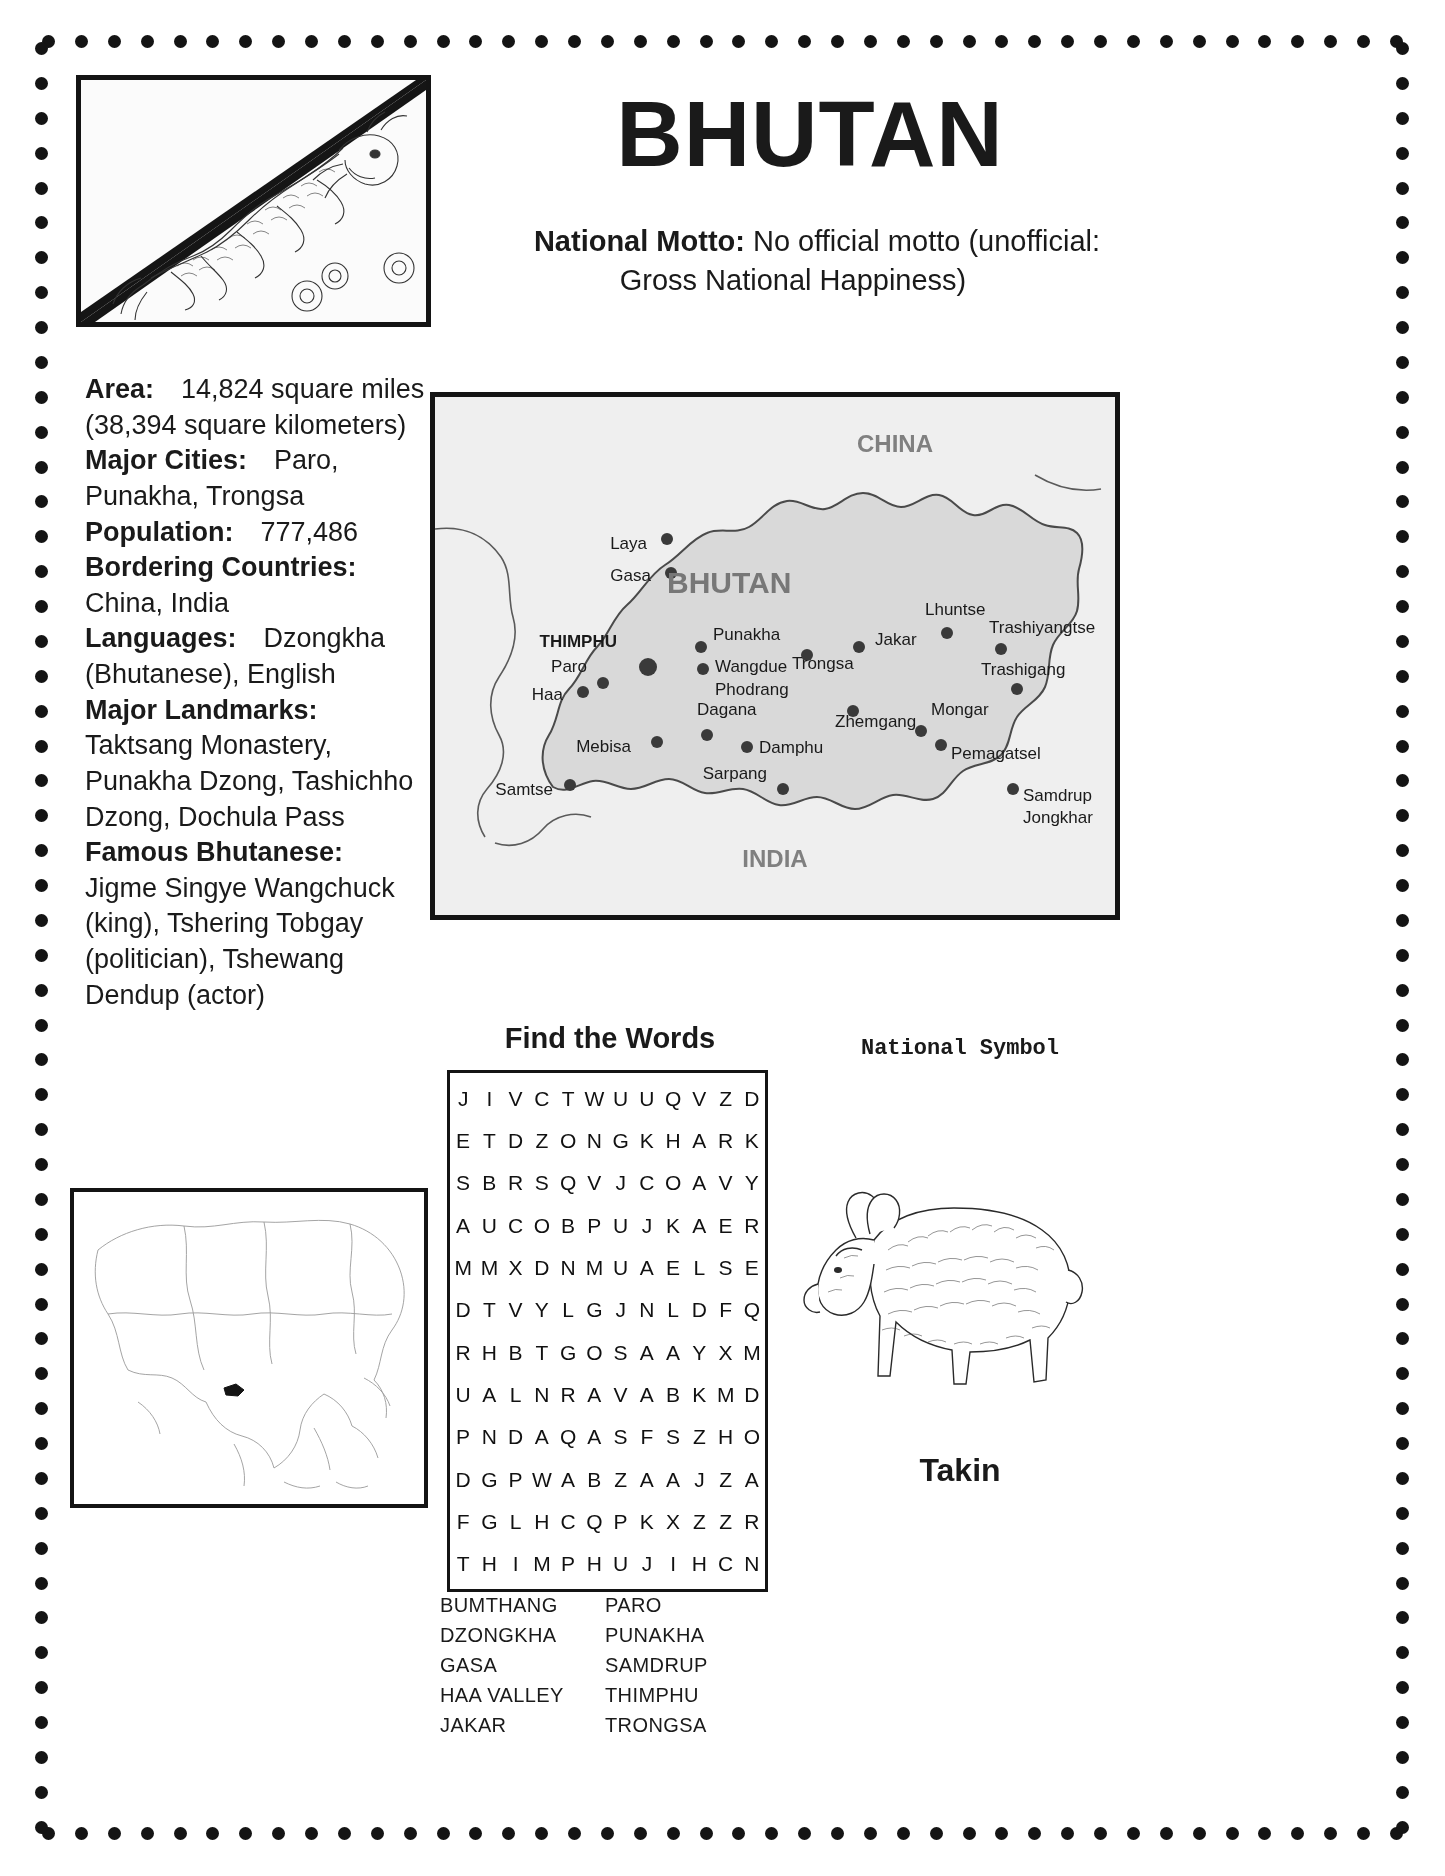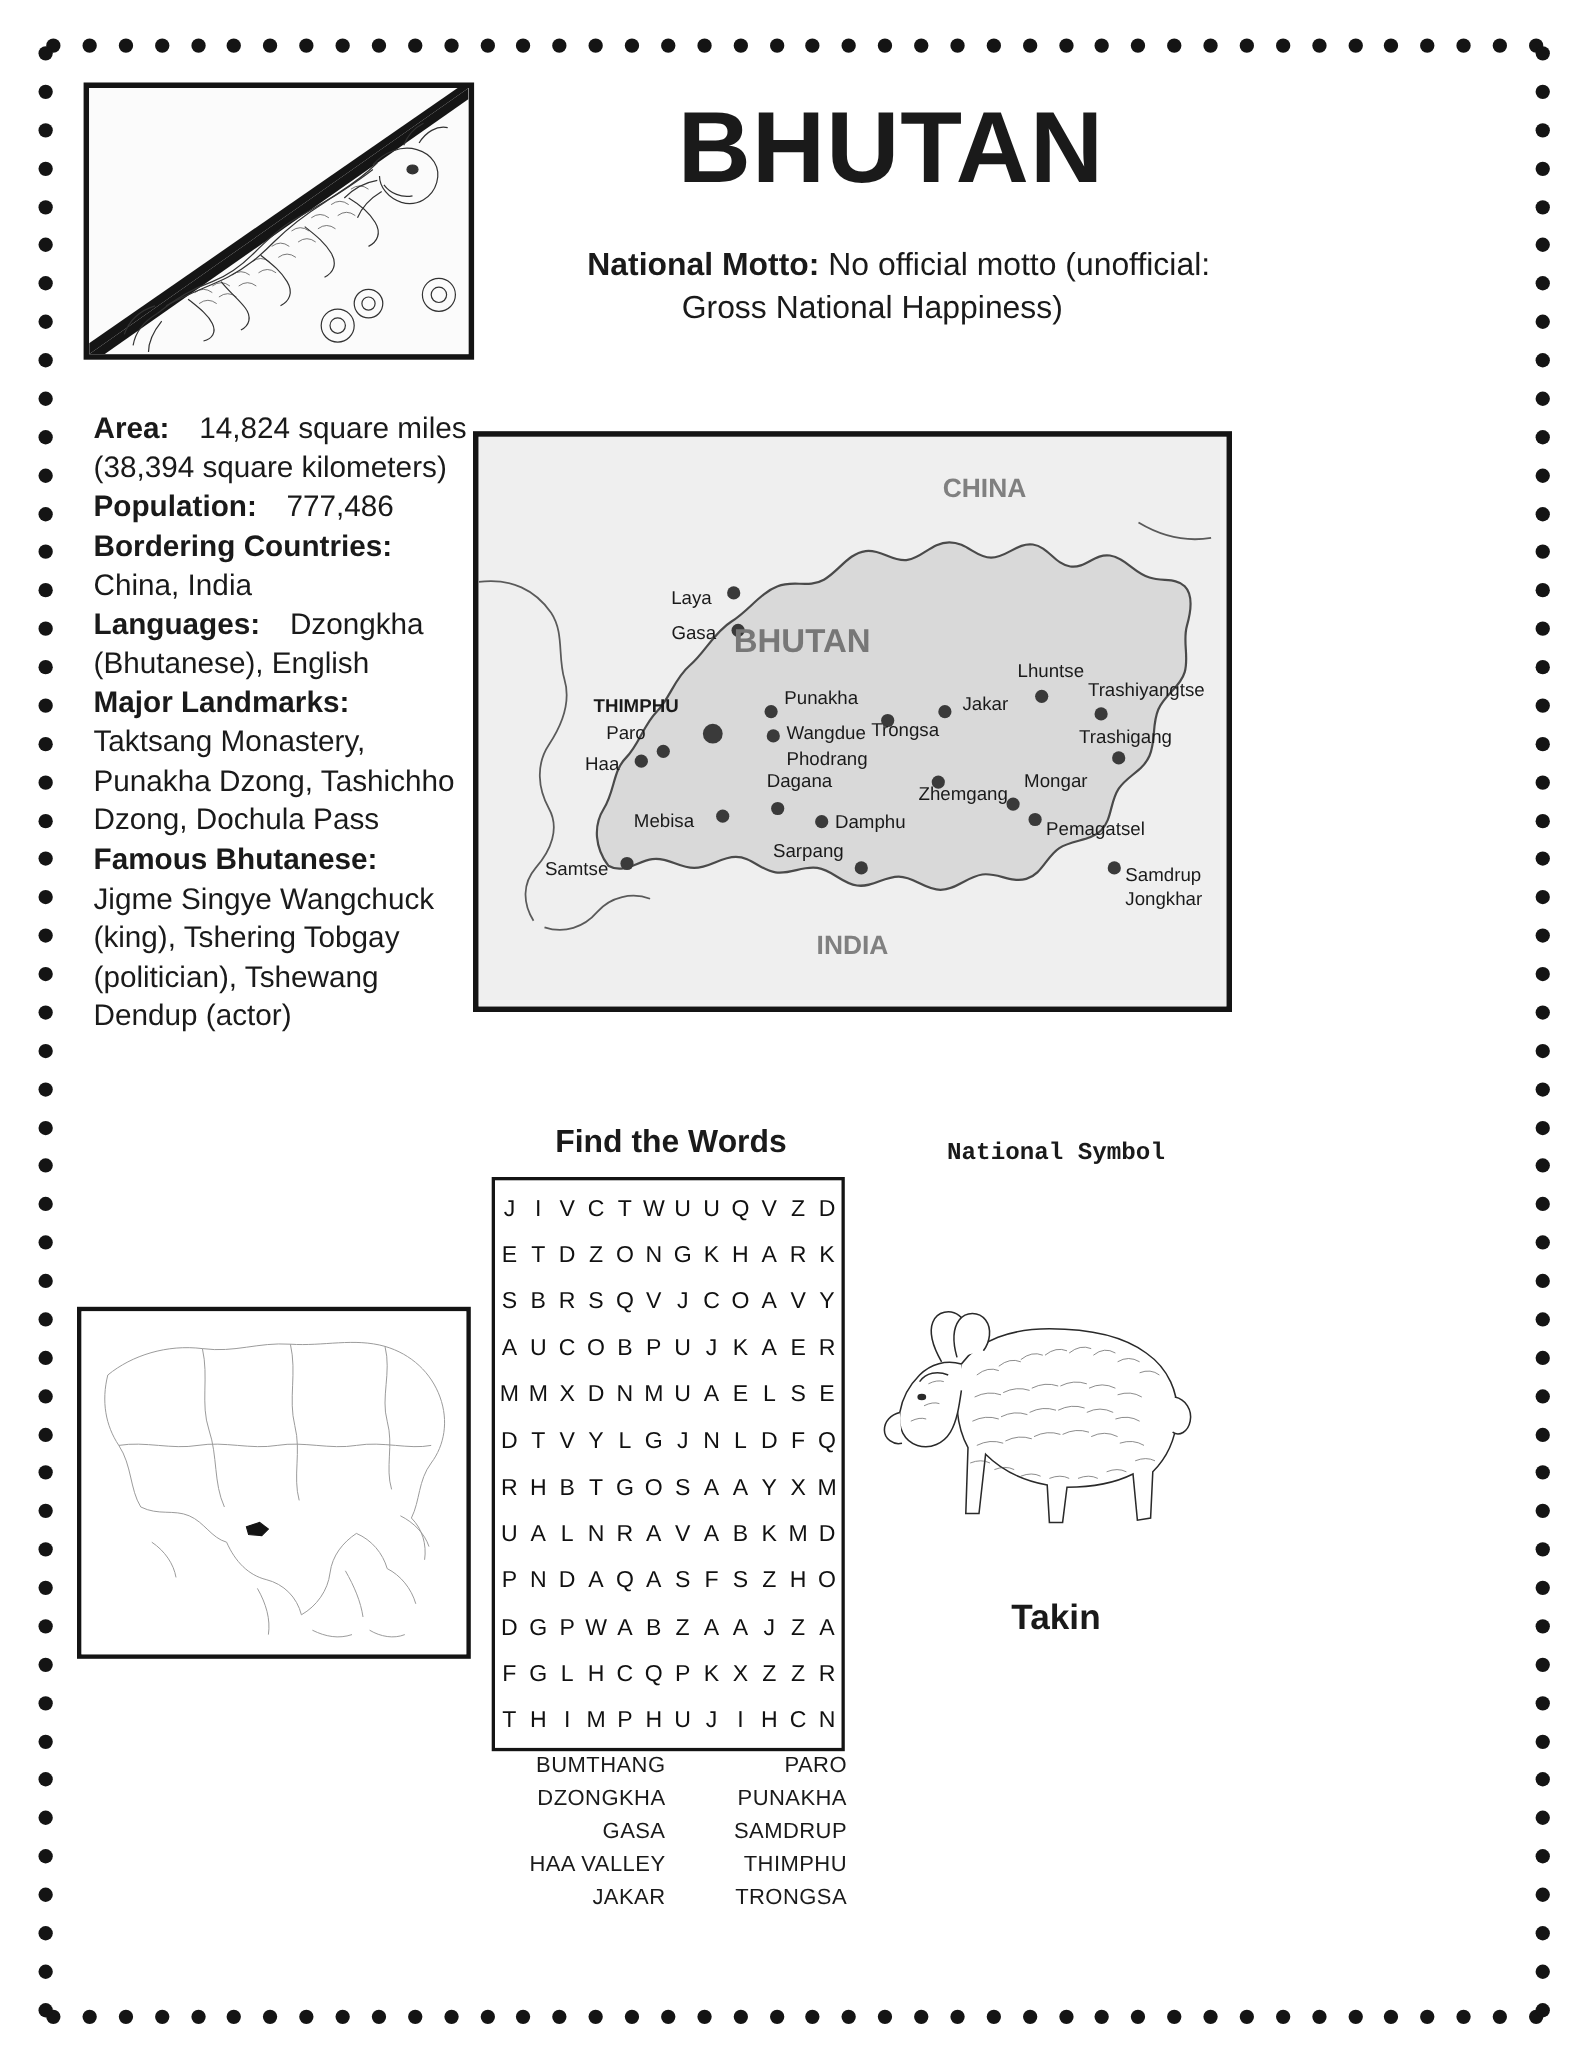--- a/index.html
+++ b/index.html
@@ -33,21 +33,21 @@
 
   
   .world-box{position:absolute;left:70px;top:1188px;width:350px;height:312px;border:4px solid #141414;background:#ffffff;overflow:hidden;}
   .world-box svg{display:block;width:100%;height:100%;}
 
   
   .ws-title{position:absolute;left:445px;top:1022px;width:330px;text-align:center;font-size:29px;font-weight:bold;}
   .ws-box{position:absolute;left:447px;top:1070px;width:315px;height:516px;border:3px solid #141414;background:#fff;}
   .ws-grid{display:grid;grid-template-columns:repeat(11,1fr);width:100%;height:100%;align-items:center;justify-items:center;padding:4px 0;box-sizing:border-box;}
   .ws-cell{font-size:21px;font-family:"Liberation Sans",sans-serif;color:#111;line-height:1;}
-  .ws-words{position:absolute;left:440px;top:1594px;width:330px;display:grid;grid-template-columns:1fr 1fr;font-size:20px;text-align:right;row-gap:7px;}
+  .ws-words{position:absolute;left:440px;top:1594px;width:330px;display:grid;grid-template-columns:1fr 1fr;font-size:20px;text-align:left;row-gap:7px;}
   .ws-words div{letter-spacing:0.4px;}
 
   
   .ns-title{position:absolute;left:790px;top:1036px;width:340px;text-align:center;font-size:22px;font-weight:bold;font-family:Liberation Mono, monospace;}
   .takin-box{position:absolute;left:778px;top:1120px;width:360px;height:310px;}
   .takin-box svg{display:block;width:100%;height:100%;}
   .takin-name{position:absolute;left:790px;top:1440px;width:340px;text-align:center;font-size:32px;font-weight:bold;margin-top:12px;}
 </style>
 </head>
 <body>
@@ -312,20 +312,21 @@
   </div>
 
   <div class="title">BHUTAN</div>
   <div class="motto">
     <b>National Motto:</b>
     <span>No official motto (unofficial: Gross National Happiness)</span>
   </div>
 
   <div class="facts" id="facts-list">
       <div class="row"><span class="lbl">Area:</span><span class="val">  14,824 square miles (38,394 square kilometers)</span></div>
+      <div class="row"><span class="lbl">Major Cities:</span><span class="val">  Paro, Punakha, Trongsa</span></div>
       <div class="row"><span class="lbl">Population:</span><span class="val">  777,486</span></div>
       <div class="row"><span class="lbl">Bordering Countries:</span><span class="val">  China, India</span></div>
       <div class="row"><span class="lbl">Languages:</span><span class="val">  Dzongkha (Bhutanese), English</span></div>
       <div class="row"><span class="lbl">Major Landmarks:</span><span class="val">  Taktsang Monastery, Punakha Dzong, Tashichho Dzong, Dochula Pass</span></div>
       <div class="row"><span class="lbl">Famous Bhutanese:</span><span class="val">  Jigme Singye Wangchuck (king), Tshering Tobgay (politician), Tshewang Dendup (actor)</span></div>
     </div>
 
   <div class="map-box">
     <svg viewBox="0 0 680 518" preserveAspectRatio="none" id="map-svg">
       <rect x="0" y="0" width="680" height="518" fill="#efefef"></rect>

